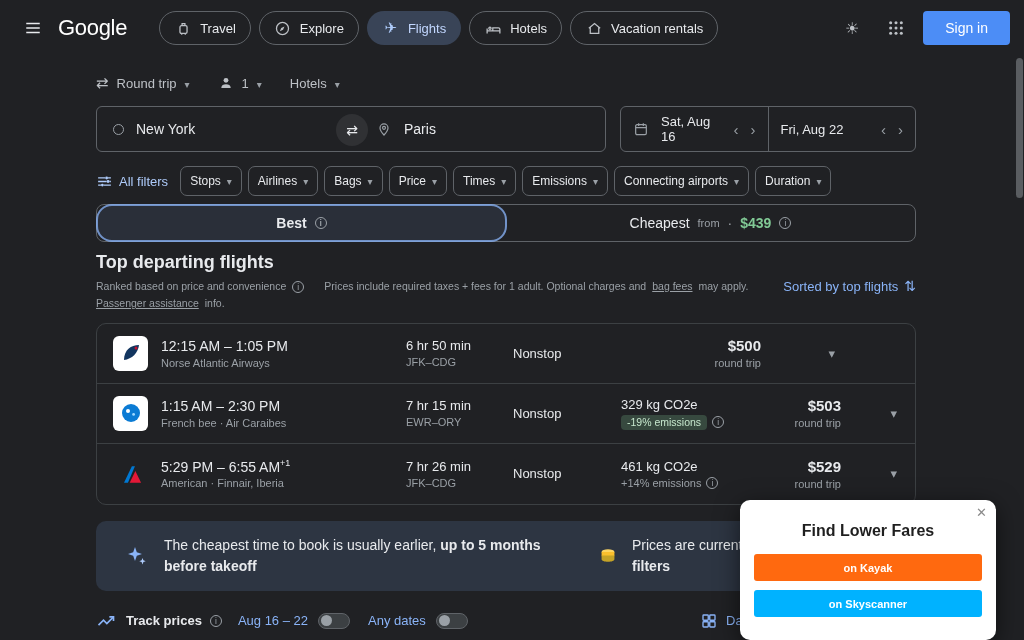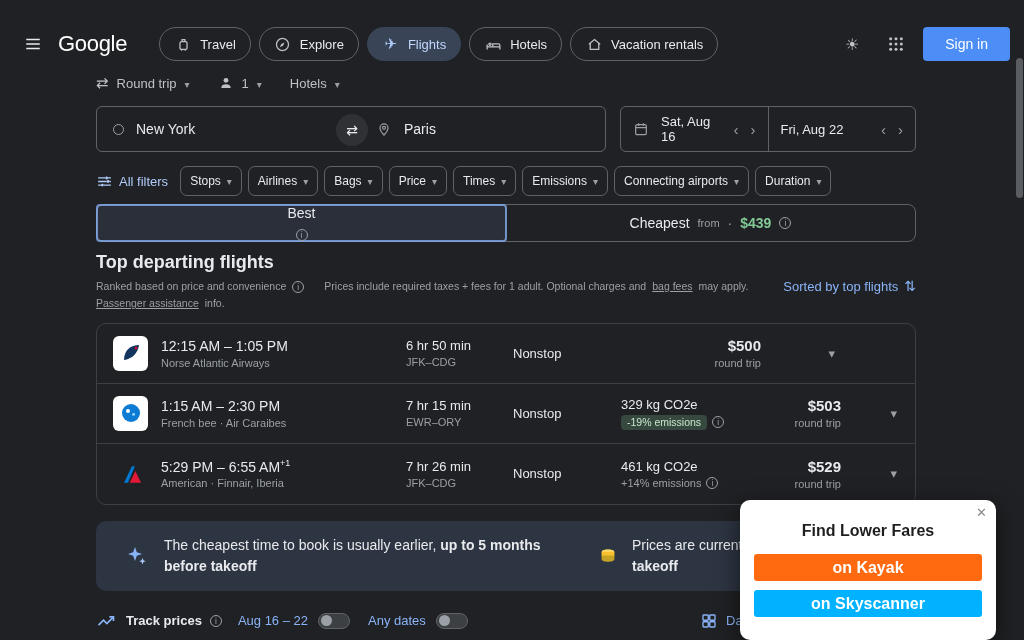--- a/index.html
+++ b/index.html
@@ -8,21 +8,21 @@
     position: relative;
     background: #202124;
     color: #e8eaed;
     font-family: "Liberation Sans", sans-serif;
     overflow: hidden;
   }
   button { font-family: inherit; cursor: pointer; }
   svg { display:block; }
 
   
-  .header { position:absolute; top:16px; left:0; right:0; height:56px; display:flex; align-items:center; padding:0 14px; }
+  .header { position:absolute; top:0; left:0; right:0; height:56px; display:flex; align-items:center; padding:0 14px; }
   .menu-btn { width:38px; height:38px; background:none; border:none; color:#e8eaed; display:flex; align-items:center; justify-content:center; }
   .logo { font-size:22px; font-weight:500; color:#fff; margin:0 10px 0 6px; letter-spacing:-0.3px; }
   .nav { display:flex; gap:8px; margin-left:22px; }
   .pill { display:flex; align-items:center; gap:8px; height:34px; padding:0 14px; border:1px solid #5f6368; border-radius:18px; background:transparent; color:#e8eaed; font-size:13px; }
   .pill .picon { width:18px; height:18px; color:#bdc1c6; display:flex; align-items:center; justify-content:center; }
   .pill.active { background:#394457; border-color:transparent; color:#c2d7ff; }
   .pill.active .picon { color:#aecbfa; }
   .plane::before { content:"✈"; font-size:15px; }
   .header-right { margin-left:auto; display:flex; align-items:flex-start; gap:10px; }
   .icon-btn { width:34px; height:34px; background:none; border:none; color:#bdc1c6; display:flex; align-items:center; justify-content:center; font-size:16px; }
@@ -52,21 +52,21 @@
   .chev { width:17px; background:none; border:none; color:#9aa0a6; font-size:15px; padding:0; }
   .chev-l::before { content:"‹"; }
   .chev-r::before { content:"›"; }
 
   .filters-row { display:flex; align-items:center; gap:6px; margin-top:14px; }
   .all-filters { display:flex; align-items:center; gap:6px; background:none; border:none; color:#aecbfa; font-size:13px; padding:0 6px 0 0; }
   .chip { display:flex; align-items:center; gap:6px; height:30px; padding:0 9px; border:1px solid #5f6368; border-radius:7px; background:none; color:#e8eaed; font-size:12px; white-space:nowrap; }
 
   .tabs { position:relative; height:38px; border:1px solid #5f6368; border-radius:8px; margin-top:8px; }
   .tab { position:absolute; top:0; bottom:0; display:flex; align-items:center; justify-content:center; gap:8px; font-size:14px; cursor:pointer; }
-  .tab-best { left:-1px; top:-1px; bottom:-1px; width:411px; border:2px solid rgba(138,180,248,.75); border-radius:4px; background:rgba(138,180,248,.1); font-weight:400;flex-direction:column; }
+  .tab-best { left:-1px; top:-1px; bottom:-1px; width:411px; border:2px solid rgba(138,180,248,.75); border-radius:16px; background:rgba(138,180,248,.1); font-weight:700; }
   .tab-cheapest { right:0; width:50%; }
   .from-lbl { font-size:11px; color:#9aa0a6; }
   .dot-sep::before { content:"·"; color:#9aa0a6; }
   .cheap-price { color:#81c995; font-weight:700; }
   .info { display:inline-flex; width:12px; height:12px; border:1px solid #9aa0a6; border-radius:50%; color:#9aa0a6; font-size:8.5px; align-items:center; justify-content:center; flex:none; }
   .info::after { content:"i"; }
 
   .heading { margin-top:10px; font-size:18px; font-weight:600; color:#e8eaed; }
   .meta-row { display:flex; margin-top:5px; }
   .meta-left { width:680px; font-size:10.5px; color:#9aa0a6; line-height:1.65; }
@@ -108,21 +108,21 @@
   .any { color:#8ab4f8; font-size:13px; margin-left:18px; }
   .toggle { position:relative; width:32px; height:16px; margin-left:10px; border:1px solid #5f6368; border-radius:9px; background:#3c4043; cursor:pointer; }
   .toggle::after { content:""; position:absolute; left:2px; top:1.5px; width:11px; height:11px; border-radius:50%; background:#9aa0a6; }
   .footer-right { position:absolute; left:604px; display:flex; align-items:center; gap:8px; color:#8ab4f8; font-size:13px; }
 
   
   .popup { position:absolute; left:740px; top:500px; width:256px; height:140px; background:#fff; border-radius:10px; box-shadow:0 6px 24px rgba(0,0,0,.55); z-index:20; }
   .popup-title { text-align:center; padding-top:22px; font-size:16px; font-weight:700; color:#1f1f1f; }
   .popup-close { position:absolute; top:5px; right:9px; background:none; border:none; color:#8a8a8a; font-size:13px; }
   .popup-close::before { content:"✕"; }
-  .popup-btn { display:block; width:228px; height:27px; margin:4px auto; border:none; border-radius:3px; color:#fff; font-weight:700; font-size:16px; }
+  .popup-btn { display:block; width:228px; height:27px; margin:4px auto; border:none; border-radius:3px; color:#fff; font-weight:700; font-size:11px; }
   .popup-btn.kayak { margin-top:14px; }
   .popup-btn.sky { margin-top:9px; }
 
   .scrollbar { position:absolute; right:1px; top:58px; width:7px; height:140px; border-radius:4px; background:#5a5d61; z-index:30; }
 </style>
 </head>
 <body>
 
 <div class="header">
   <button class="menu-btn">
@@ -445,21 +445,21 @@
       <p><span>The cheapest time to book is usually earlier,</span> <b>up to 5 months before takeoff</b></p>
     </div>
     <div class="banner-right">
       <span>
         <svg width="22" height="22" viewBox="0 0 24 24">
             <ellipse cx="12" cy="7.5" rx="7" ry="2.8" fill="#fdd663"></ellipse>
             <path d="M5 7.5v4c0 1.6 3.1 2.8 7 2.8s7-1.2 7-2.8v-4" fill="#fbc02d"></path>
             <path d="M5 11.5v4c0 1.6 3.1 2.8 7 2.8s7-1.2 7-2.8v-4" fill="#c5a327"></path>
           </svg>
       </span>
-      <p><span>Prices are currently</span> <b>takeoff</b></p>
+      <p><span>Prices are currently</span> <b>filters</b></p>
     </div>
   </div>
 
   <div class="footer-row">
     <span>
       <svg width="20" height="20" viewBox="0 0 24 24" fill="none" stroke="#8ab4f8" stroke-width="2">
           <path d="M3 17l6-6 4 4 8-8"></path>
           <path d="M16 7h5v5"></path>
         </svg>
     </span>

